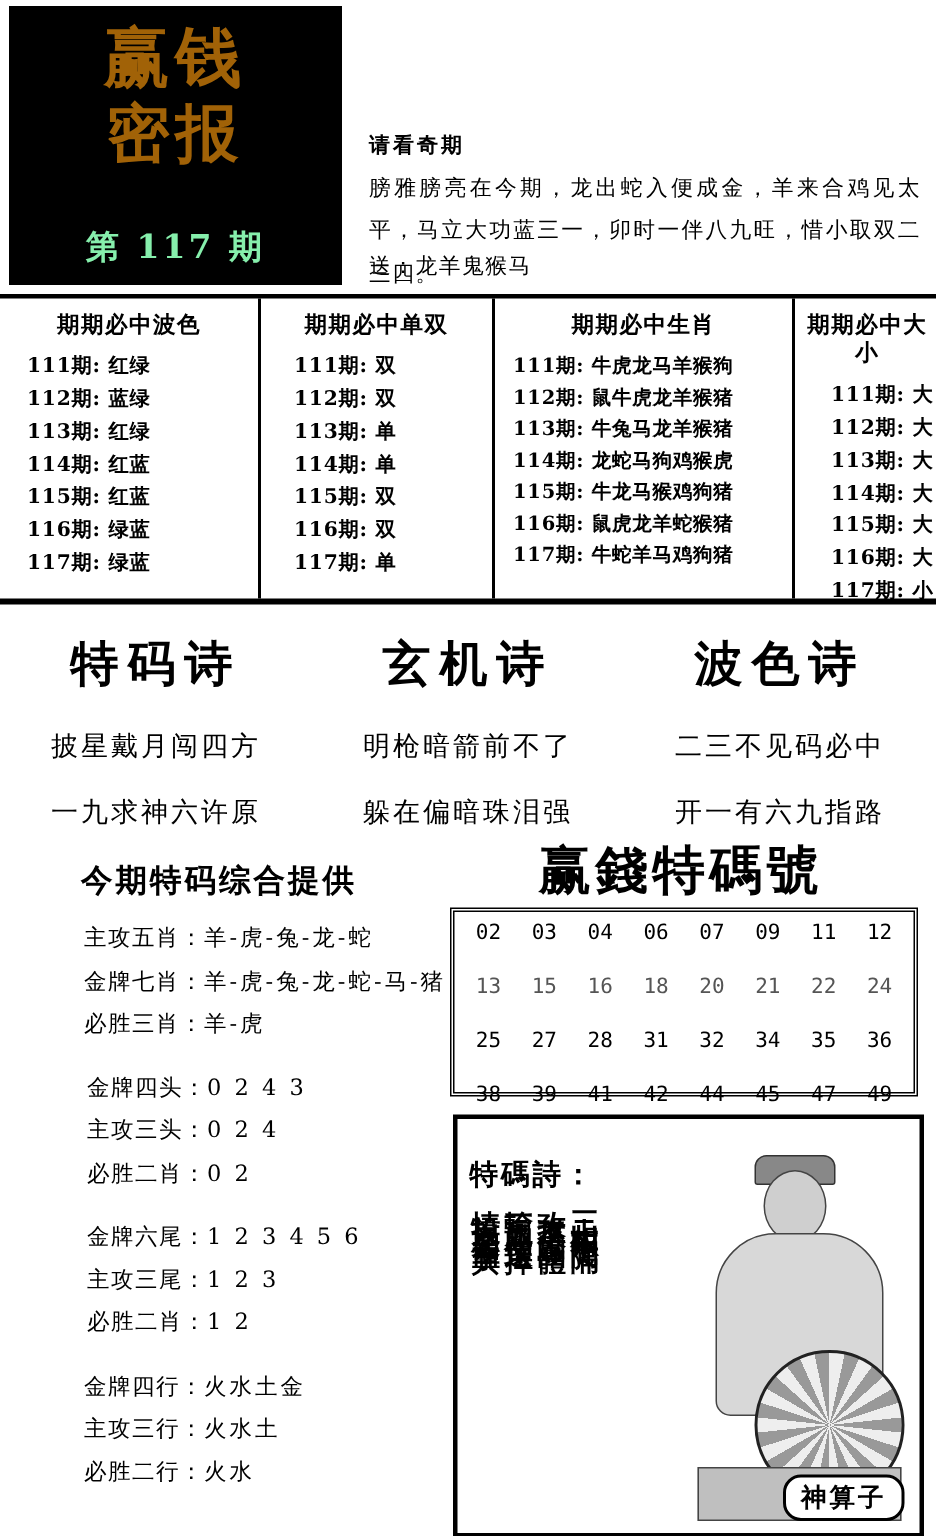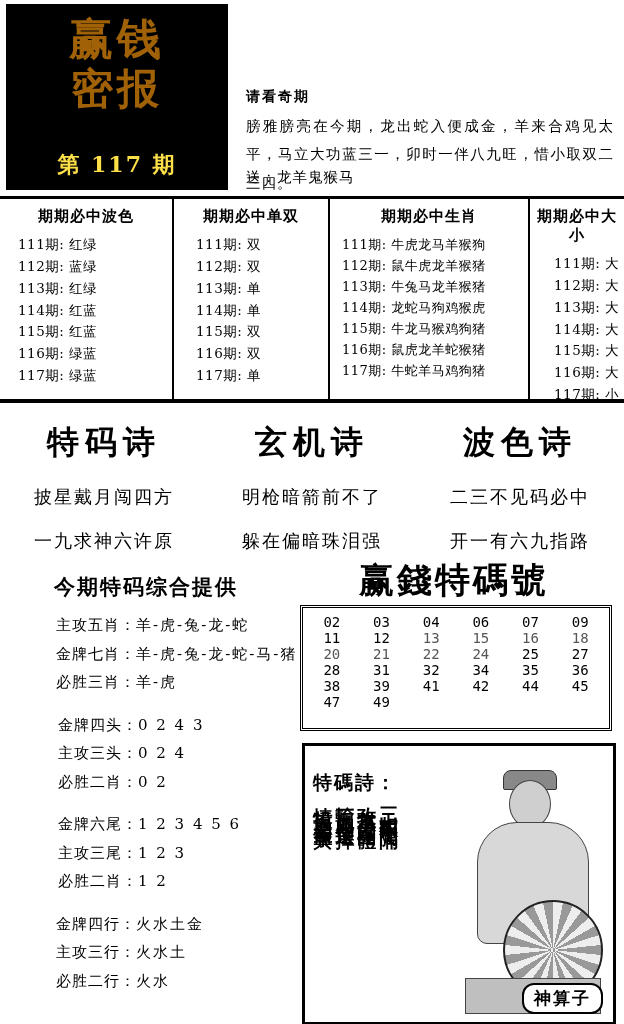--- a/index.html
+++ b/index.html
@@ -6,41 +6,41 @@
   body{width:624px;height:1024px;font-family:"DejaVu Sans","Liberation Sans",sans-serif;color:#000;}
   .page{position:relative;width:624px;height:1024px;overflow:hidden;background:#fff;}
 
   
   .top{position:relative;height:196px;border-bottom:3px solid #000;}
   .logo-box{position:absolute;left:6px;top:4px;width:222px;height:186px;background:#000;}
   .logo-text{position:absolute;left:0;top:10px;width:222px;text-align:center;color:#a16207;
              font-family:"DejaVu Serif","Liberation Serif",serif;font-weight:bold;font-size:44px;
              letter-spacing:4px;line-height:1.15;}
   .logo-text .l2{font-size:42px;}
-  .issue{position:absolute;left:0;bottom:10px;width:222px;text-align:center;color:#fde047;
+  .issue{position:absolute;left:0;bottom:10px;width:222px;text-align:center;color:#86efac;
          font-family:"DejaVu Serif","Liberation Serif",serif;font-weight:bold;font-size:22px;letter-spacing:2px;}
   .poem-head{position:absolute;left:246px;top:88px;font-size:14px;font-weight:bold;letter-spacing:2px;
              font-family:"DejaVu Serif","Liberation Serif",serif;}
   .poem-body{position:absolute;left:246px;top:112px;width:368px;font-size:14.5px;line-height:1.95;
              font-family:"DejaVu Serif","Liberation Serif",serif;letter-spacing:1px;text-align:justify;}
   .poem-send{position:absolute;left:246px;top:168px;font-size:14.5px;letter-spacing:1px;
              font-family:"DejaVu Serif","Liberation Serif",serif;}
 
   
   .stats{position:relative;height:200px;border-bottom:4px solid #000;display:flex;}
   .col{position:relative;flex:1;padding:8px 4px 4px 4px;}
   .col + .col{border-left:2px solid #000;}
   .col.c1{flex:0 0 164px;}
   .col.c2{flex:0 0 146px;}
   .col.c3{flex:0 0 190px;}
   .col.c4{flex:1;}
   .col-title{text-align:center;font-size:15px;font-weight:bold;letter-spacing:1px;margin-bottom:8px;
              font-family:"DejaVu Serif","Liberation Serif",serif;}
   .row{font-size:13.5px;line-height:1.62;padding-left:14px;letter-spacing:0.5px;
-       font-family:"DejaVu Serif","Liberation Serif",serif;white-space:nowrap;}
+       font-family:"DejaVu Serif","Liberation Serif",serif;white-space:nowrap;font-weight:bold;}
   .col.c3 .row{padding-left:8px;font-size:13px;}
   .col.c4 .row{padding-left:20px;}
   .col.c2 .row{padding-left:18px;}
 
   
   .poems{position:relative;height:150px;border-bottom:0;display:flex;padding-top:18px;}
   .pcol{flex:1;text-align:center;}
   .ptitle{font-family:"DejaVu Serif","Liberation Serif",serif;font-size:32px;font-weight:bold;letter-spacing:6px;}
   .pline{font-family:"DejaVu Serif","Liberation Serif",serif;font-size:18px;letter-spacing:2px;margin-top:20px;}
   .pline2{}
@@ -58,21 +58,21 @@
   .kv .v{letter-spacing:2px;}
   .gap{height:14px;}
   .kv.num{padding-left:58px;}
 
   
   .banner{position:absolute;left:2px;top:-14px;width:320px;height:44px;
           font-family:"DejaVu Serif","Liberation Serif",serif;font-weight:bold;font-size:35px;
           letter-spacing:3px;text-align:center;color:#000;}
   .numbox{position:absolute;left:8px;top:34px;width:312px;height:126px;border:3px double #000;
           background:#fff;padding:6px 4px;box-sizing:border-box;}
-  .numgrid{display:grid;grid-template-columns:repeat(6,1fr);row-gap:0;}
+  .numgrid{display:grid;grid-template-columns:repeat(8,1fr);row-gap:20px;}
   .numgrid span{font-family:"DejaVu Sans Mono","Liberation Mono",monospace;font-size:14px;text-align:center;}
   .numgrid span.faded{color:#555;}
 
   .picbox{position:absolute;left:10px;top:172px;width:308px;height:276px;border:3px solid #000;
           background:#fff;overflow:hidden;}
   .pic-label{position:absolute;left:8px;top:24px;font-family:"DejaVu Serif","Liberation Serif",serif;
              font-size:19px;font-weight:bold;letter-spacing:2px;}
   .vcols{position:absolute;left:8px;top:46px;display:flex;flex-direction:row-reverse;gap:2px;}
   .vcol{writing-mode:vertical-rl;text-orientation:upright;font-family:"DejaVu Serif","Liberation Serif",serif;
         font-size:19px;font-weight:bold;letter-spacing:4px;line-height:1.05;height:200px;}

